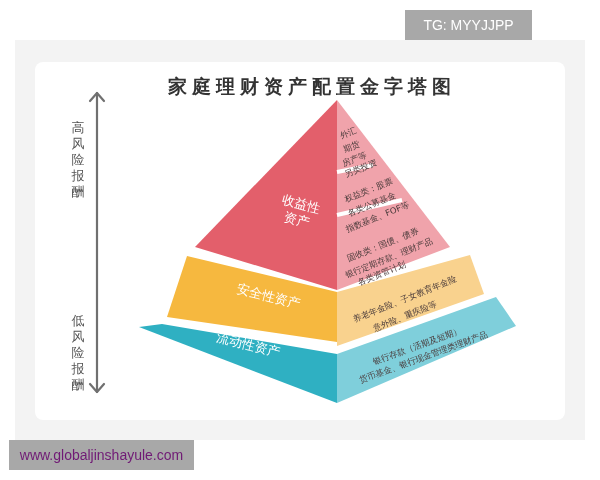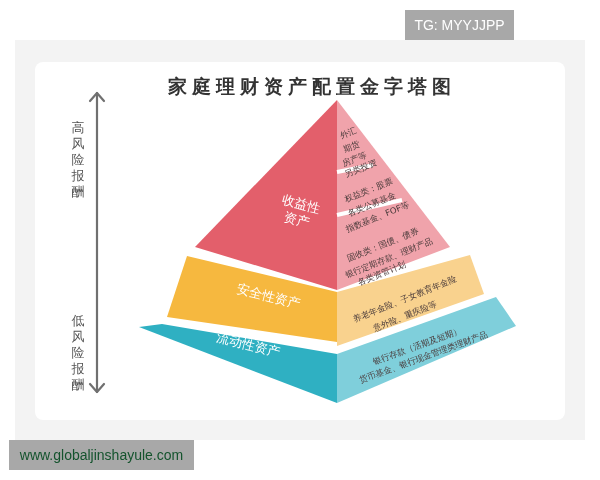--- a/index.html
+++ b/index.html
@@ -20,27 +20,27 @@
     position:absolute; left:0; top:74px; width:600px; text-align:center;
     font-size:19px; font-weight:bold; color:#333333; letter-spacing:5px;padding-left:12px;
   }
   .axis-label {
     position:absolute; width:16px; font-size:13px; color:#555555;
     line-height:16px; text-align:center;
   }
   .axis-label span { display:block; }
   svg.pyramid { position:absolute; left:0; top:0; }
   .wm-tg {
-    position:absolute; left:405px; top:10px; width:109px; height:30px;
+    position:absolute; left:405px; top:10px; width:127px; height:30px;
     background:#a8a8a8; color:#ffffff; font-size:14px; line-height:30px;
     text-align:center; font-family:"Liberation Sans", sans-serif;
   }
   .wm-url {
     position:absolute; left:9px; top:440px; width:185px; height:30px;
-    background:#a8a8a8; color:#14532d; font-size:14px; line-height:30px;
+    background:#a8a8a8; color:#701a75; font-size:14px; line-height:30px;
     text-align:center; font-family:"Liberation Sans", sans-serif;
   }
 </style>
 </head>
 <body>
 
 <div class="outer-panel"></div>
 <div class="card"></div>
 
 <div class="title">家庭理财资产配置金字塔图</div>

